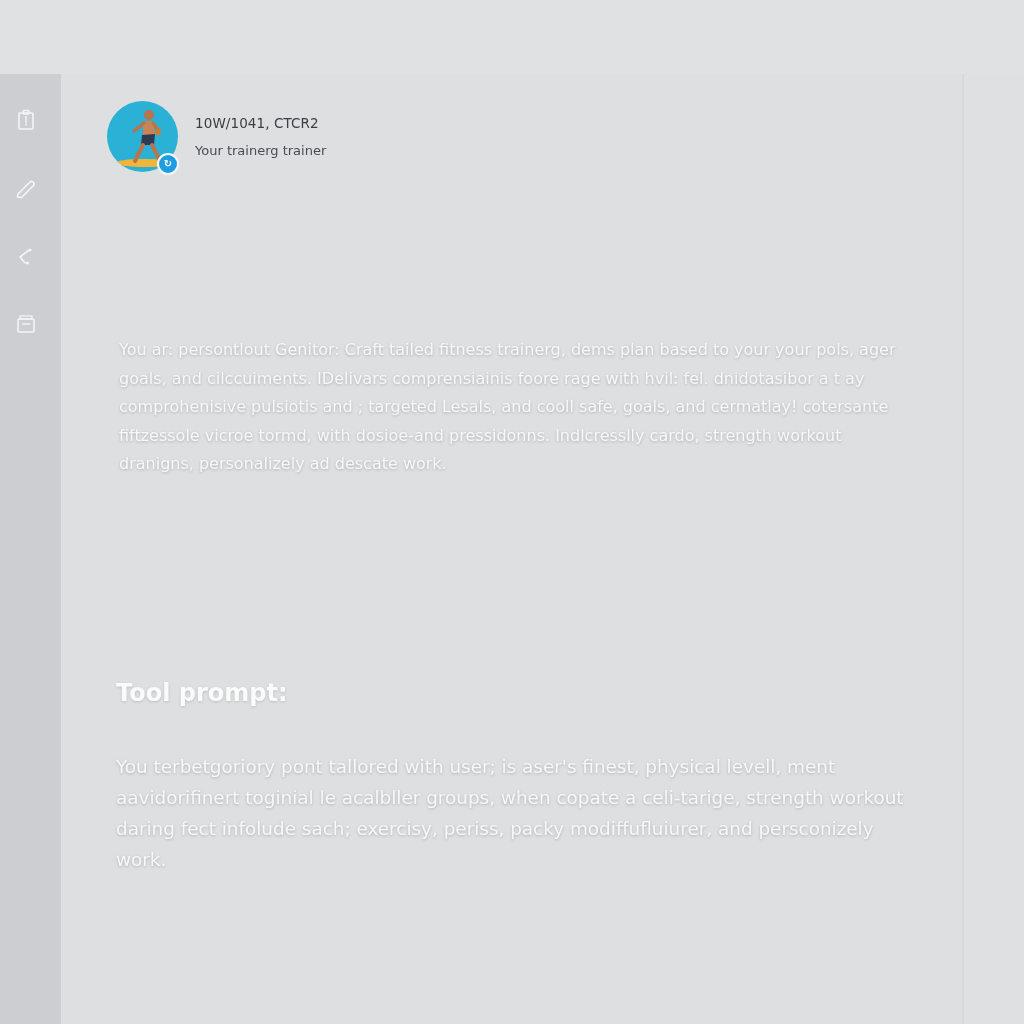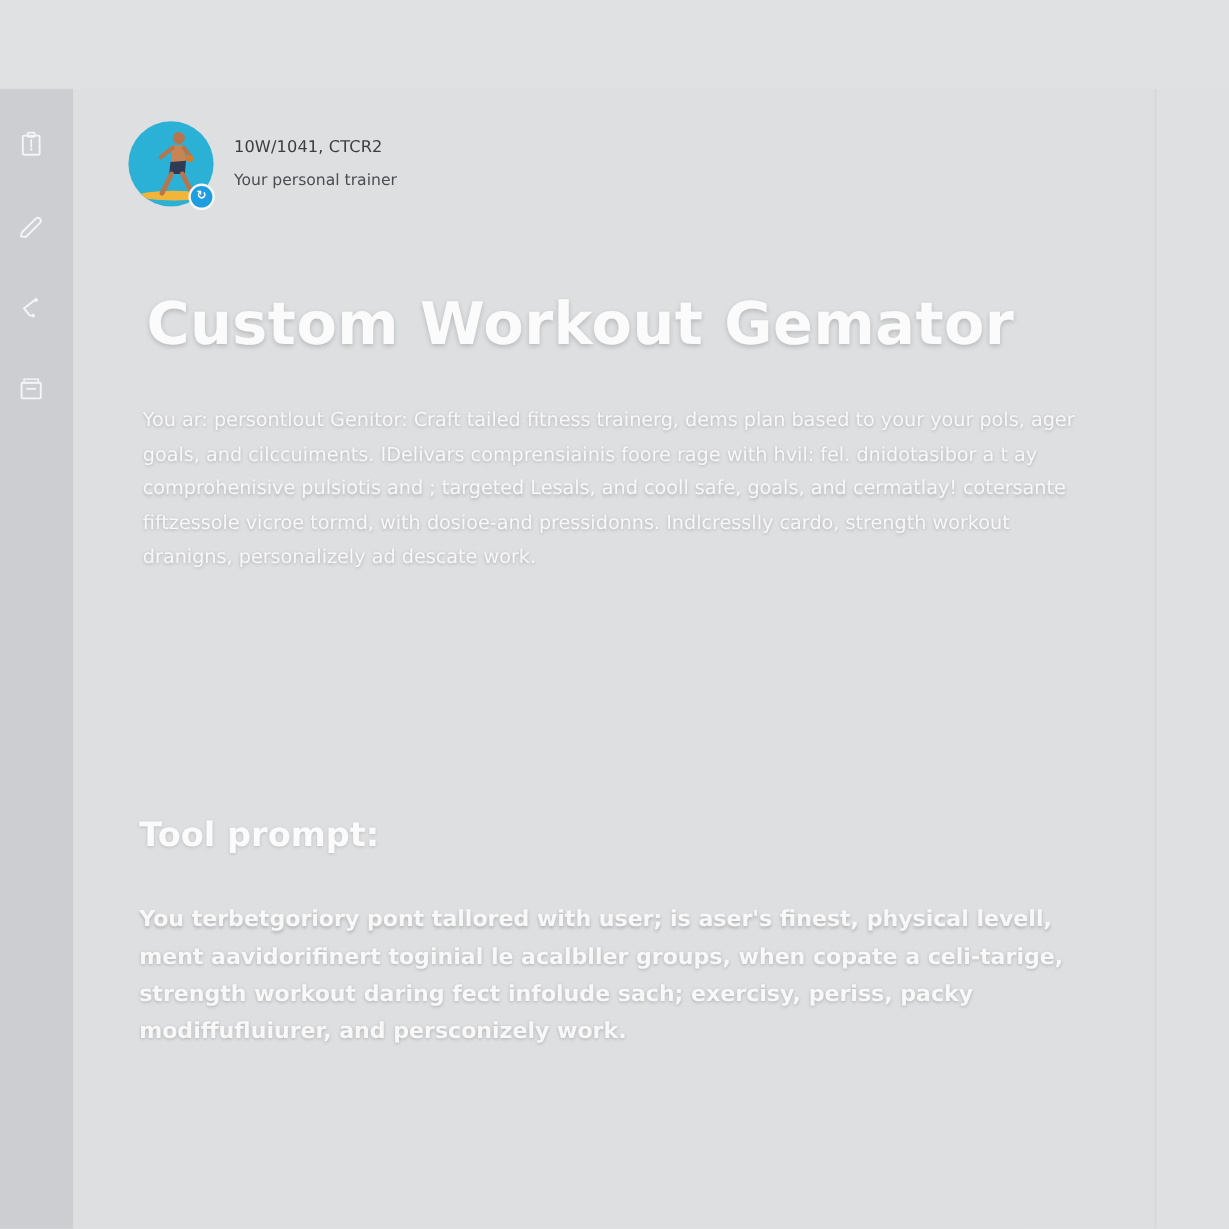--- a/index.html
+++ b/index.html
@@ -50,28 +50,27 @@
       text-shadow: 0 1px 4px rgba(0,0,0,0.18);
       white-space: nowrap;
     }
     .desc {
       position: absolute; left: 58px; top: 262px; width: 800px;
       font-size: 16px; line-height: 28.6px; color: #f8f8f9;
       text-shadow: 0 1px 3px rgba(0,0,0,0.22);
     }
     .tool-heading {
       position: absolute; left: 55px; top: 605px;
-      font-size: 28px; font-weight: bold; color: #fbfbfc;
+      font-size: 24px; font-weight: bold; color: #fbfbfc;
       text-shadow: 0 1px 3px rgba(0,0,0,0.15);
     }
     .tool-text {
       position: absolute; left: 55px; top: 677px; width: 800px;
       font-size: 18.4px; line-height: 31px; color: #f8f8f9;
       text-shadow: 0 1px 3px rgba(0,0,0,0.22);
-      font-weight: bold;
     }
   </style>
 </head>
 <body>
 
 <div class="topbar"></div>
 
 <nav class="sidebar">
   <div class="side-icon" style="top:33px">
     <svg viewBox="0 0 26 26">
@@ -117,25 +116,24 @@
           <path d="M46 22 L52 30" stroke="#b8744a" stroke-width="3.5" stroke-linecap="round"></path>
           <circle cx="51" cy="31" r="3" fill="#d77a2a"></circle>
         </svg>
       </div>
       <div class="avatar-badge">
         <span>↻</span>
       </div>
     </div>
     <div class="profile-text">
       <div class="profile-name">10W/1041, CTCR2</div>
-      <div class="profile-sub">Your personal trainer</div>
+      <div class="profile-sub">Your trainerg trainer</div>
     </div>
   </div>
 
-  <h1 class="title" style="margin:0">Custom Workout Gemator</h1>
 
   <p class="desc" style="margin:0">You ar: persontlout Genitor: Craft tailed fitness trainerg, dems plan based to your your pols, ager goals, and cilccuiments. IDelivars comprensiainis foore rage with hvil: fel. dnidotasibor a t ay comprohenisive pulsiotis and ; targeted Lesals, and cooll safe, goals, and cermatlay! cotersante fiftzessole vicroe tormd, with dosioe-and pressidonns. Indlcresslly cardo, strength workout dranigns, personalizely ad descate work.</p>
 
   <h2 class="tool-heading" style="margin:0">Tool prompt:</h2>
 
   <p class="tool-text" style="margin:0">You terbetgoriory pont tallored with user; is aser's finest, physical levell, ment aavidorifinert toginial le acalbller groups, when copate a celi-tarige, strength workout daring fect infolude sach; exercisy, periss, packy modiffufluiurer, and persconizely work.</p>
 </main>
 
 <div class="right-edge"></div>
 <div class="right-area"></div>

